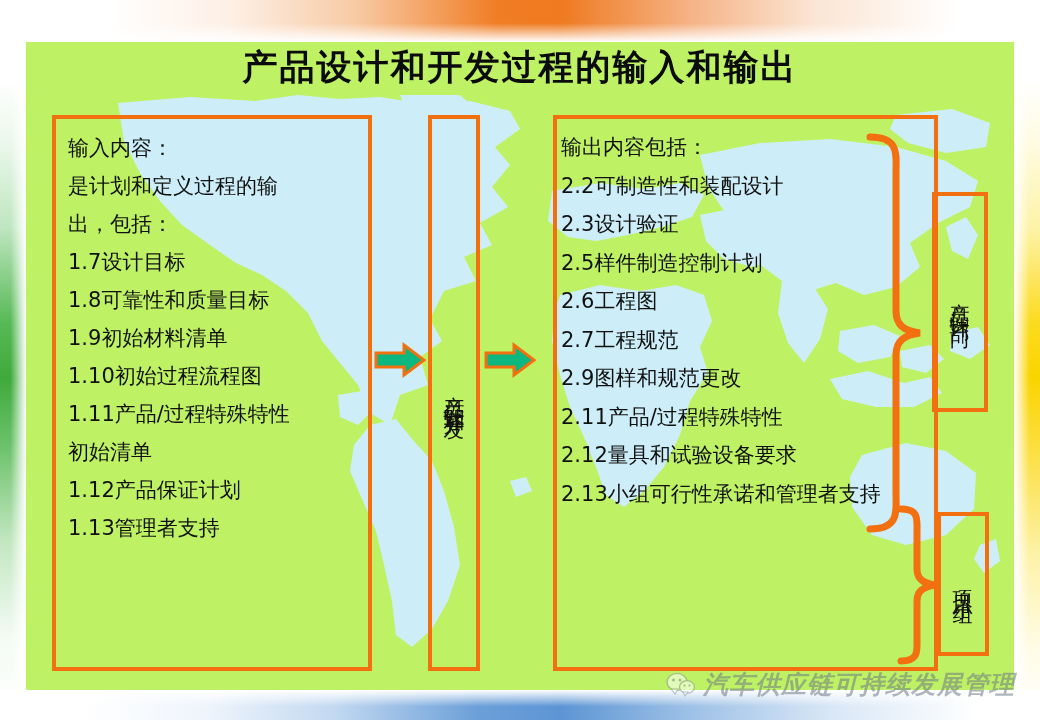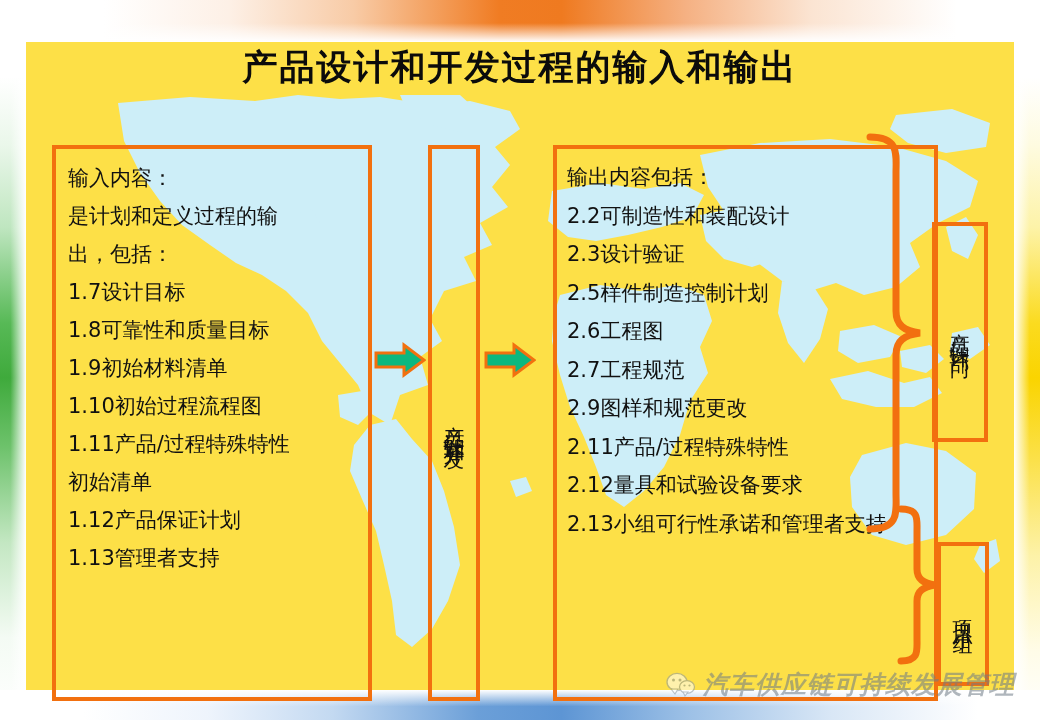--- a/index.html
+++ b/index.html
@@ -1,21 +1,21 @@
 <!DOCTYPE html>
 <html><head>
 <meta charset="utf-8">
 <style>
   html,body{margin:0;padding:0;}
   body{
     width:1040px;height:720px;overflow:hidden;
     font-family:"DejaVu Sans","Liberation Sans",sans-serif;
     background:#ffffff;position:relative;
   }
-  #stage{position:absolute;left:0;top:0;width:1040px;height:720px;background:#fde047;overflow:hidden;}
+  #stage{position:absolute;left:0;top:0;width:1040px;height:720px;background:#bef264;overflow:hidden;}
 
   
   .edge{position:absolute;pointer-events:none;}
   .edge-top{left:0;top:0;width:1040px;height:42px;
     background:linear-gradient(to right,
       #ffffff 0%, #ffffff 10%, #fdf0e6 22%, #f8cba6 34%,
       #f07c23 48%, #ef7a20 54%, #f5b183 66%, #fbe4d2 78%,
       #ffffff 92%, #ffffff 100%);}
   .edge-top-fade{left:0;top:0;width:1040px;height:42px;
     background:linear-gradient(to bottom, rgba(255,255,255,0) 55%, rgba(255,255,255,1) 100%);}
@@ -43,33 +43,33 @@
 
   
   #worldmap{position:absolute;left:40px;top:95px;width:960px;height:590px;pointer-events:none;opacity:1;}
 
   
   #title{position:absolute;left:0;top:44px;width:1040px;text-align:center;
     font-size:35px;font-weight:700;color:#0b0b0b;letter-spacing:2px;
     font-family:"DejaVu Serif","Liberation Serif",serif;}
 
   
-  .obox{position:absolute;border:4px solid #f2700f;background:transparent;box-sizing:border-box;margin-top:30px;}
+  .obox{position:absolute;border:4px solid #f2700f;background:transparent;box-sizing:border-box;}
 
   #input-box{left:52px;top:115px;width:320px;height:556px;}
   #mid-box{left:428px;top:115px;width:52px;height:556px;}
   #output-box{left:553px;top:115px;width:385px;height:556px;}
   #dept-box{left:932px;top:192px;width:56px;height:220px;}
   #team-box{left:937px;top:512px;width:52px;height:144px;}
 
   .blist{position:absolute;left:0;top:0;padding:10px 0 0 12px;box-sizing:border-box;}
   .bline{font-size:21px;line-height:37px;color:#111;white-space:nowrap;}
   #input-box .bline{line-height:38px;}
   #output-box .bline{line-height:38.5px;font-size:21px;}
-  #output-box .blist{padding-left:10px;padding-top:9px;}
+  #output-box .blist{padding-left:4px;padding-top:9px;}
 
   .vtext{position:absolute;left:0;top:0;width:100%;height:100%;
     display:flex;align-items:center;justify-content:center;
     writing-mode:vertical-rl;text-orientation:upright;
     font-size:21px;line-height:30px;letter-spacing:4px;color:#111;}
   #dept-box .vtext{font-size:20px;letter-spacing:5px;}
   #team-box .vtext{font-size:20px;letter-spacing:5px;}
 
   
   .arrow{position:absolute;}

